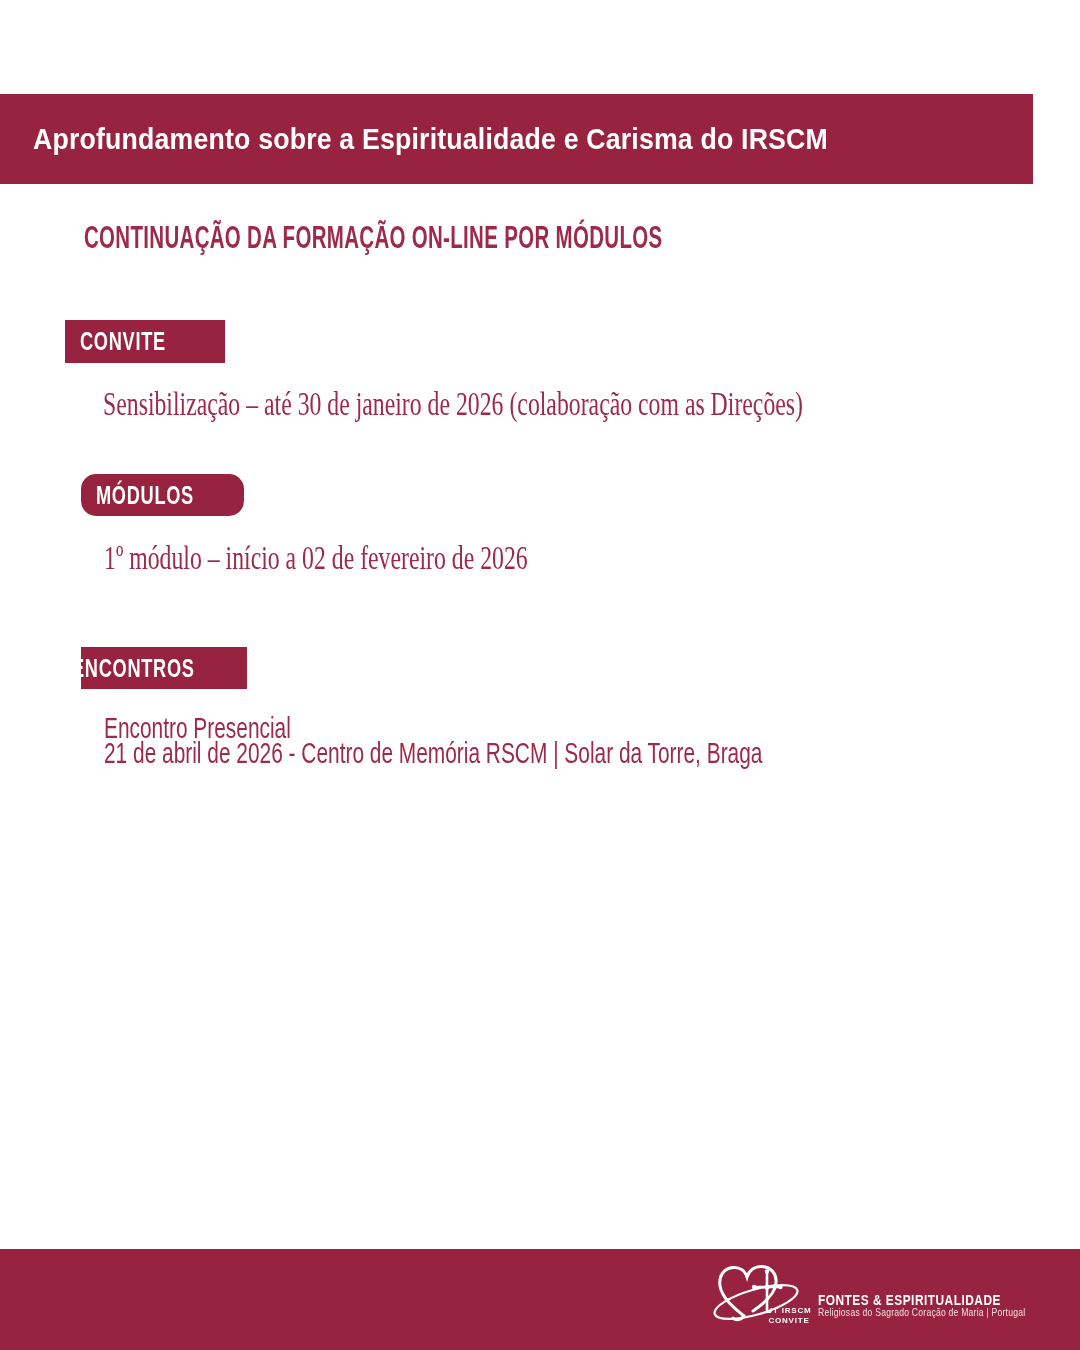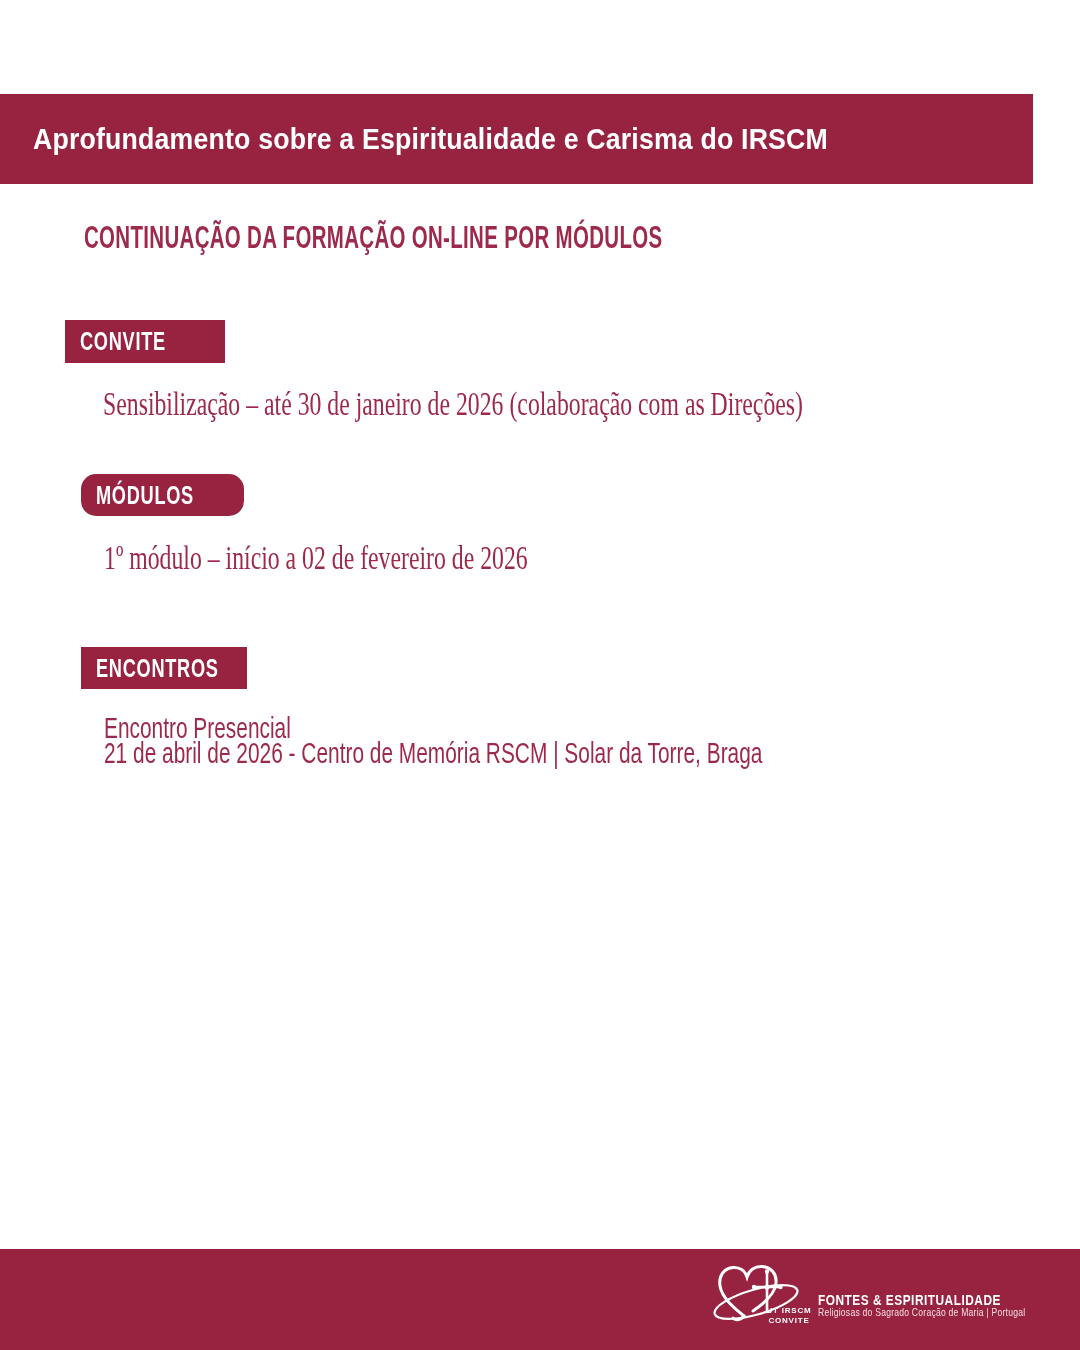--- a/index.html
+++ b/index.html
@@ -32,21 +32,21 @@
     white-space:nowrap;display:inline-block;
     transform:scaleX(0.64);transform-origin:0 0;letter-spacing:0.5px;
   }
   
   .badge{
     position:absolute;background:var(--accent);
     display:flex;align-items:center;padding-left:15px;
   }
   .badge-convite{left:65px;top:320px;width:160px;height:43px;}
   .badge-modulos{left:81px;top:474px;width:163px;height:42px;border-radius:15px;}
-  .badge-encontros{left:81px;top:647px;width:166px;height:42px;}
+  .badge-encontros{left:81px;top:647px;width:166px;height:42px;justify-content:flex-end;}
   .badge-label{
     color:var(--on-accent);font-size:26px;font-weight:bold;white-space:nowrap;
     display:inline-block;transform:scaleX(0.70);transform-origin:0 50%;
     letter-spacing:1px;
   }
   
   .body-line{
     position:absolute;color:var(--body-text);font-size:33px;line-height:32px;
     white-space:nowrap;
     font-family:Liberation Serif, serif;

